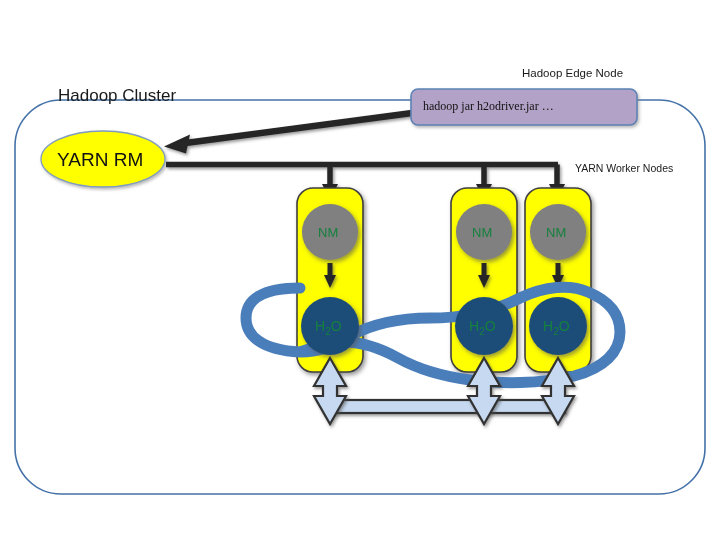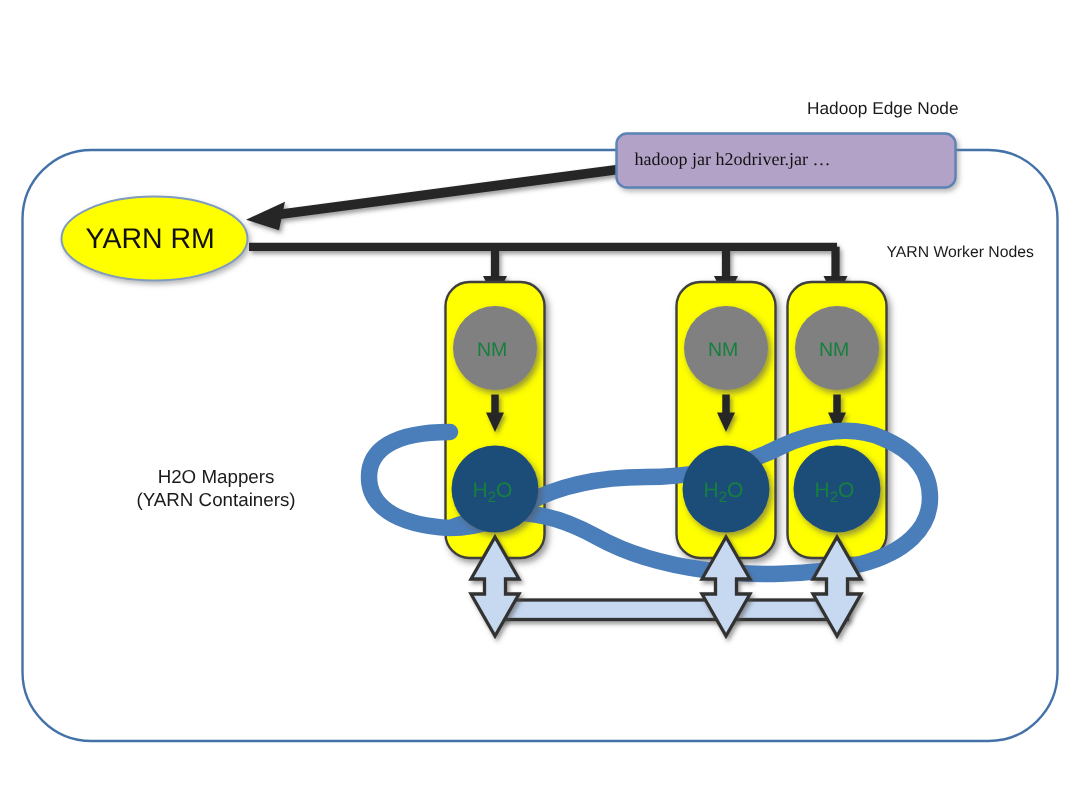--- a/index.html
+++ b/index.html
@@ -25,21 +25,20 @@
     left: 0; top: 0;
     width: 720px;
     height: 540px;
     overflow: visible;
   }
   .txt {
     position: absolute;
     color: #1a1a1a;
     white-space: pre;
     line-height: 1.18;
-    margin-left: 16px;
   }
   .label-cluster {
     font-size: 17px;
     left: 58px;
     top: 86px;
   }
   .label-edge {
     font-size: 11.5px;
     left: 522px;
     top: 67px;
@@ -196,28 +195,27 @@
     </g>
     <g filter="url(#arrowShadow)">
       <path d="M558,358 L574,386 L565,386 L565,396 L574,396 L558,424 L542,396 L551,396 L551,386 L542,386 z" fill="#C6D9F1" stroke="#333333" stroke-width="2.2" stroke-linejoin="miter"></path>
     </g>
 
     <g filter="url(#softShadow)">
       <rect x="411" y="89" width="226" height="36" rx="7" ry="7" fill="#B3A2C7" stroke="#5B83B5" stroke-width="1.6"></rect>
     </g>
   </svg>
 
+  <div class="txt label-cluster">Hadoop Cluster</div>
 
   <div class="txt label-edge">Hadoop Edge Node</div>
 
   <div class="txt label-worker">YARN Worker Nodes</div>
 
 
-  <div class="txt label-mappers">H2O Mappers
-(YARN Containers)</div>
 
   <div class="cmd-text">hadoop jar h2odriver.jar …</div>
 
   <div class="rm-text" style="left:57px; top:149px;">YARN RM</div>
 
   <div class="node-text" style="left:318px; top:225px;">NM</div>
   <div class="node-text" style="left:472px; top:225px;">NM</div>
   <div class="node-text" style="left:546px; top:225px;">NM</div>
 
   <div class="node-text" style="left:315px; top:318px; font-size:14px;"><span>H</span><sub>2</sub><span>O</span></div>

